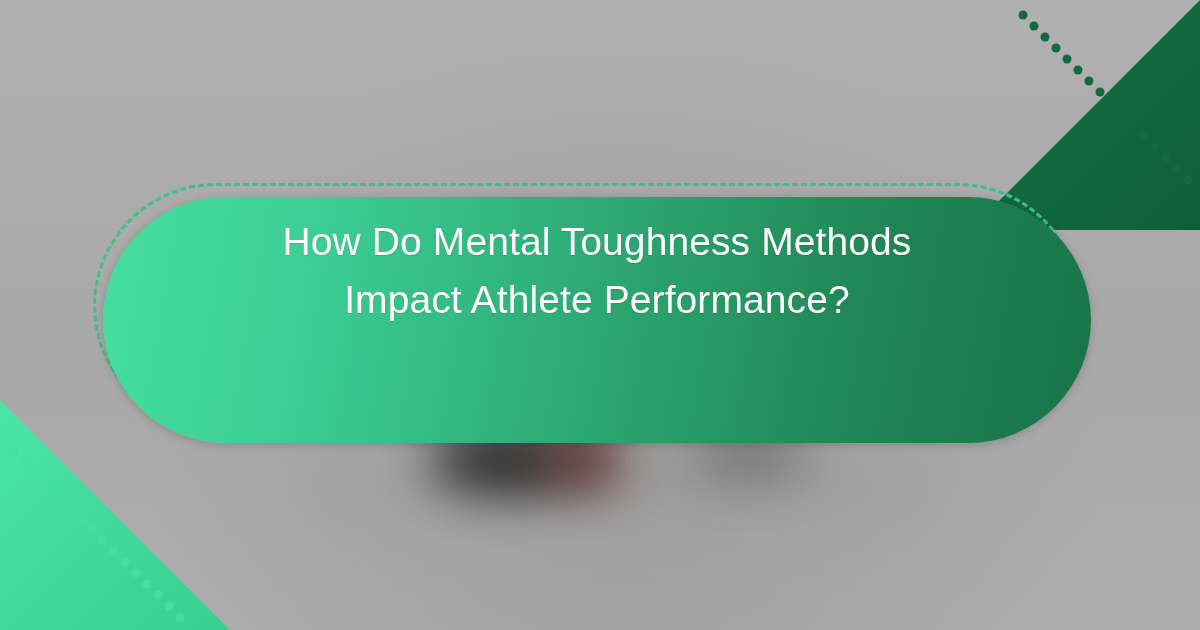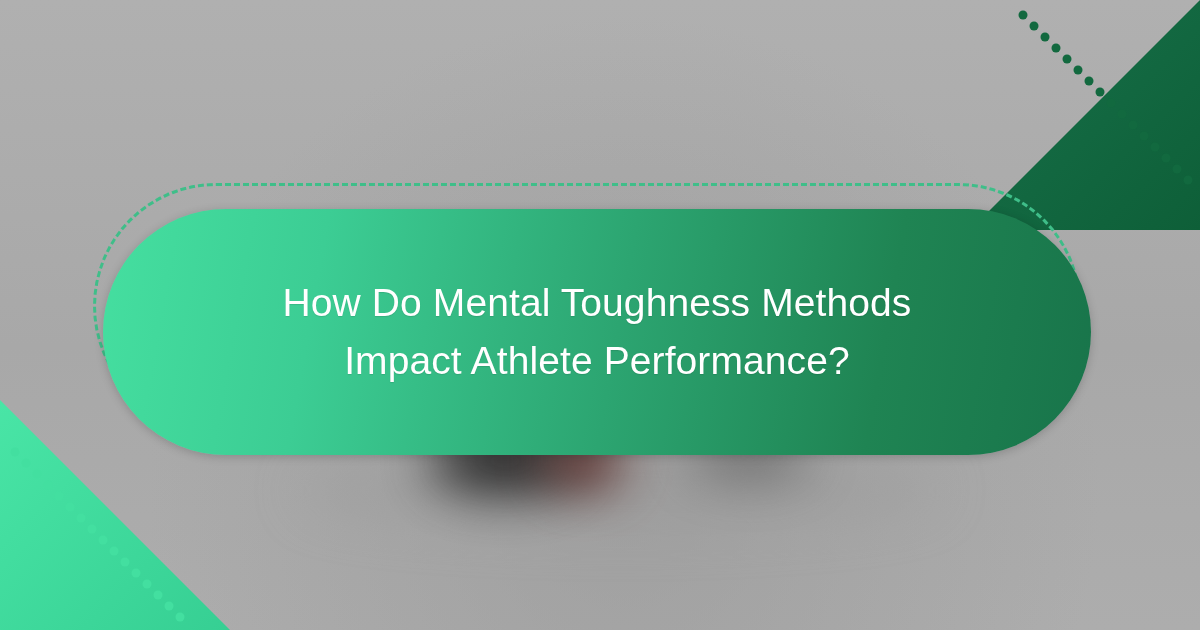--- a/index.html
+++ b/index.html
@@ -119,25 +119,23 @@
   .card {
     position: absolute;
     left: 103px;
     top: 197px;
     width: 988px;
     height: 246px;
     border-radius: 130px;
     background: linear-gradient(100deg, #45dfa0 0%, #3ccd94 22%, #2ca571 52%, #1f8453 78%, #18744a 100%);
     box-shadow: 0 2px 10px rgba(0,0,0,.18);
     display: flex;
-    align-items: center;
     justify-content: center;
     box-sizing: border-box;
-    padding: 8px 80px;
-    margin-top: 12px;
+    padding: 16px 80px;
   }
 
   .card-title {
     color: #ffffff;
     font-size: 39px;
     line-height: 58px;
     font-weight: 400;
     text-align: center;
     letter-spacing: .1px;
     white-space: pre-line;

